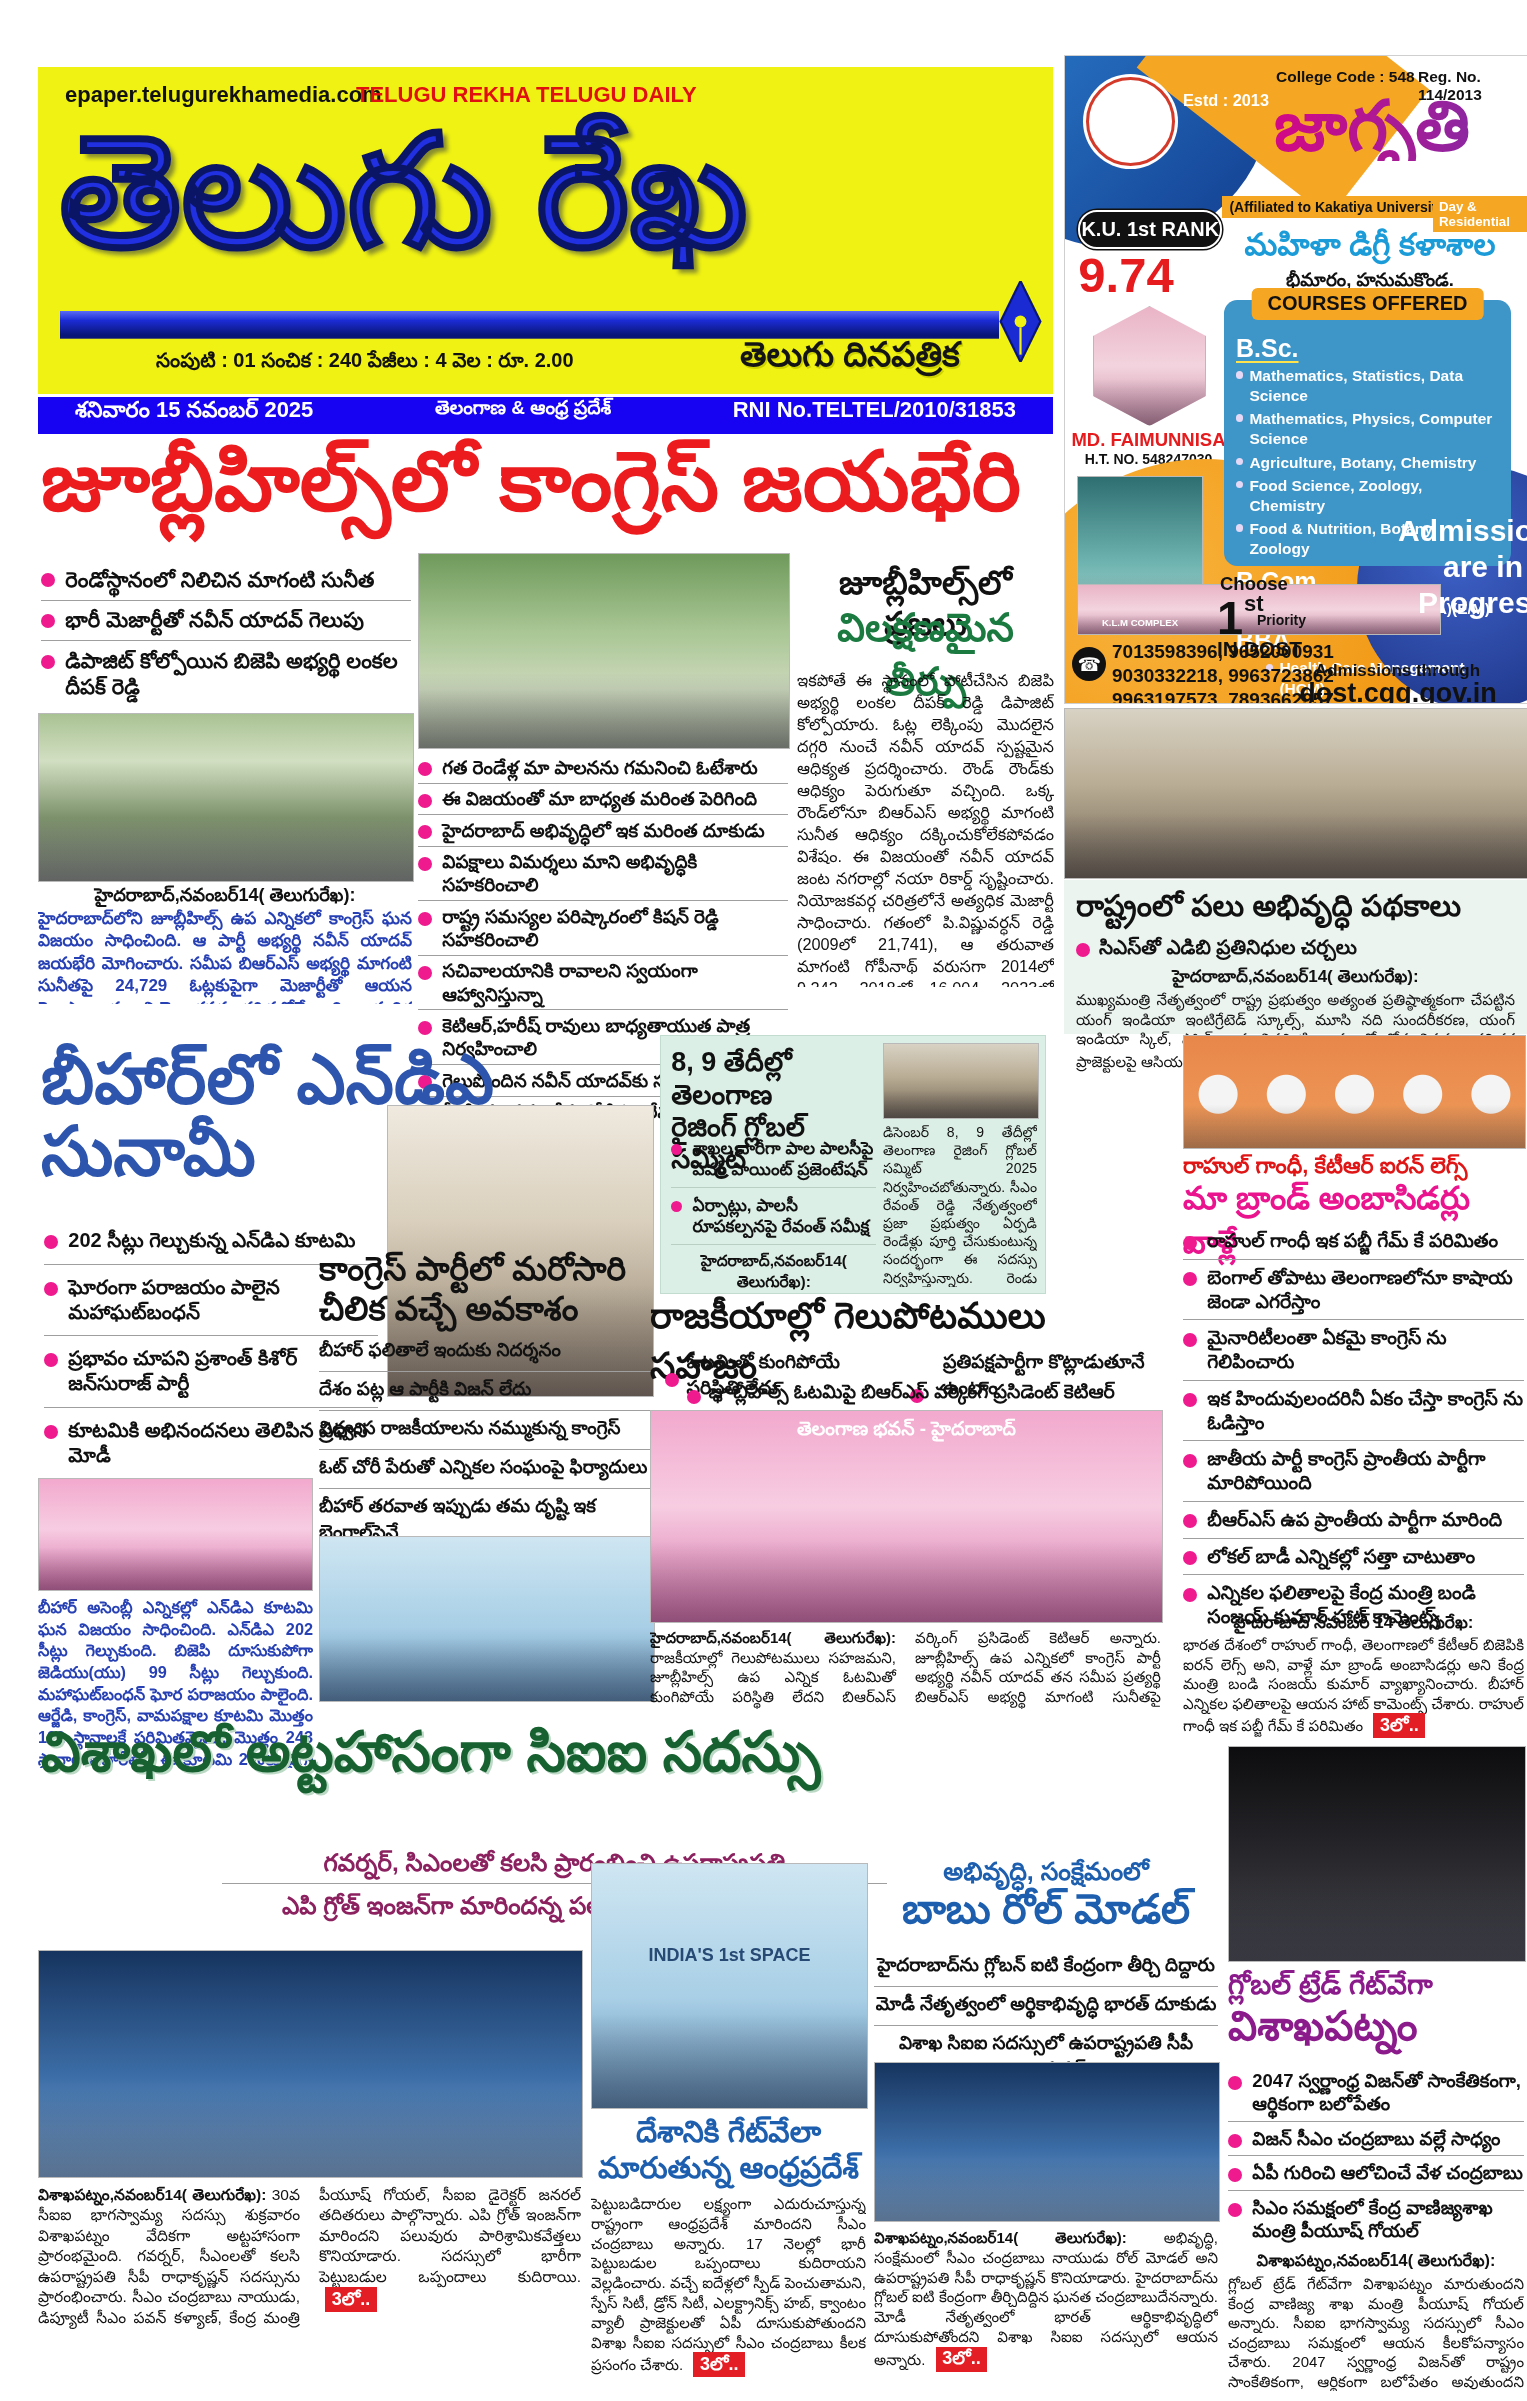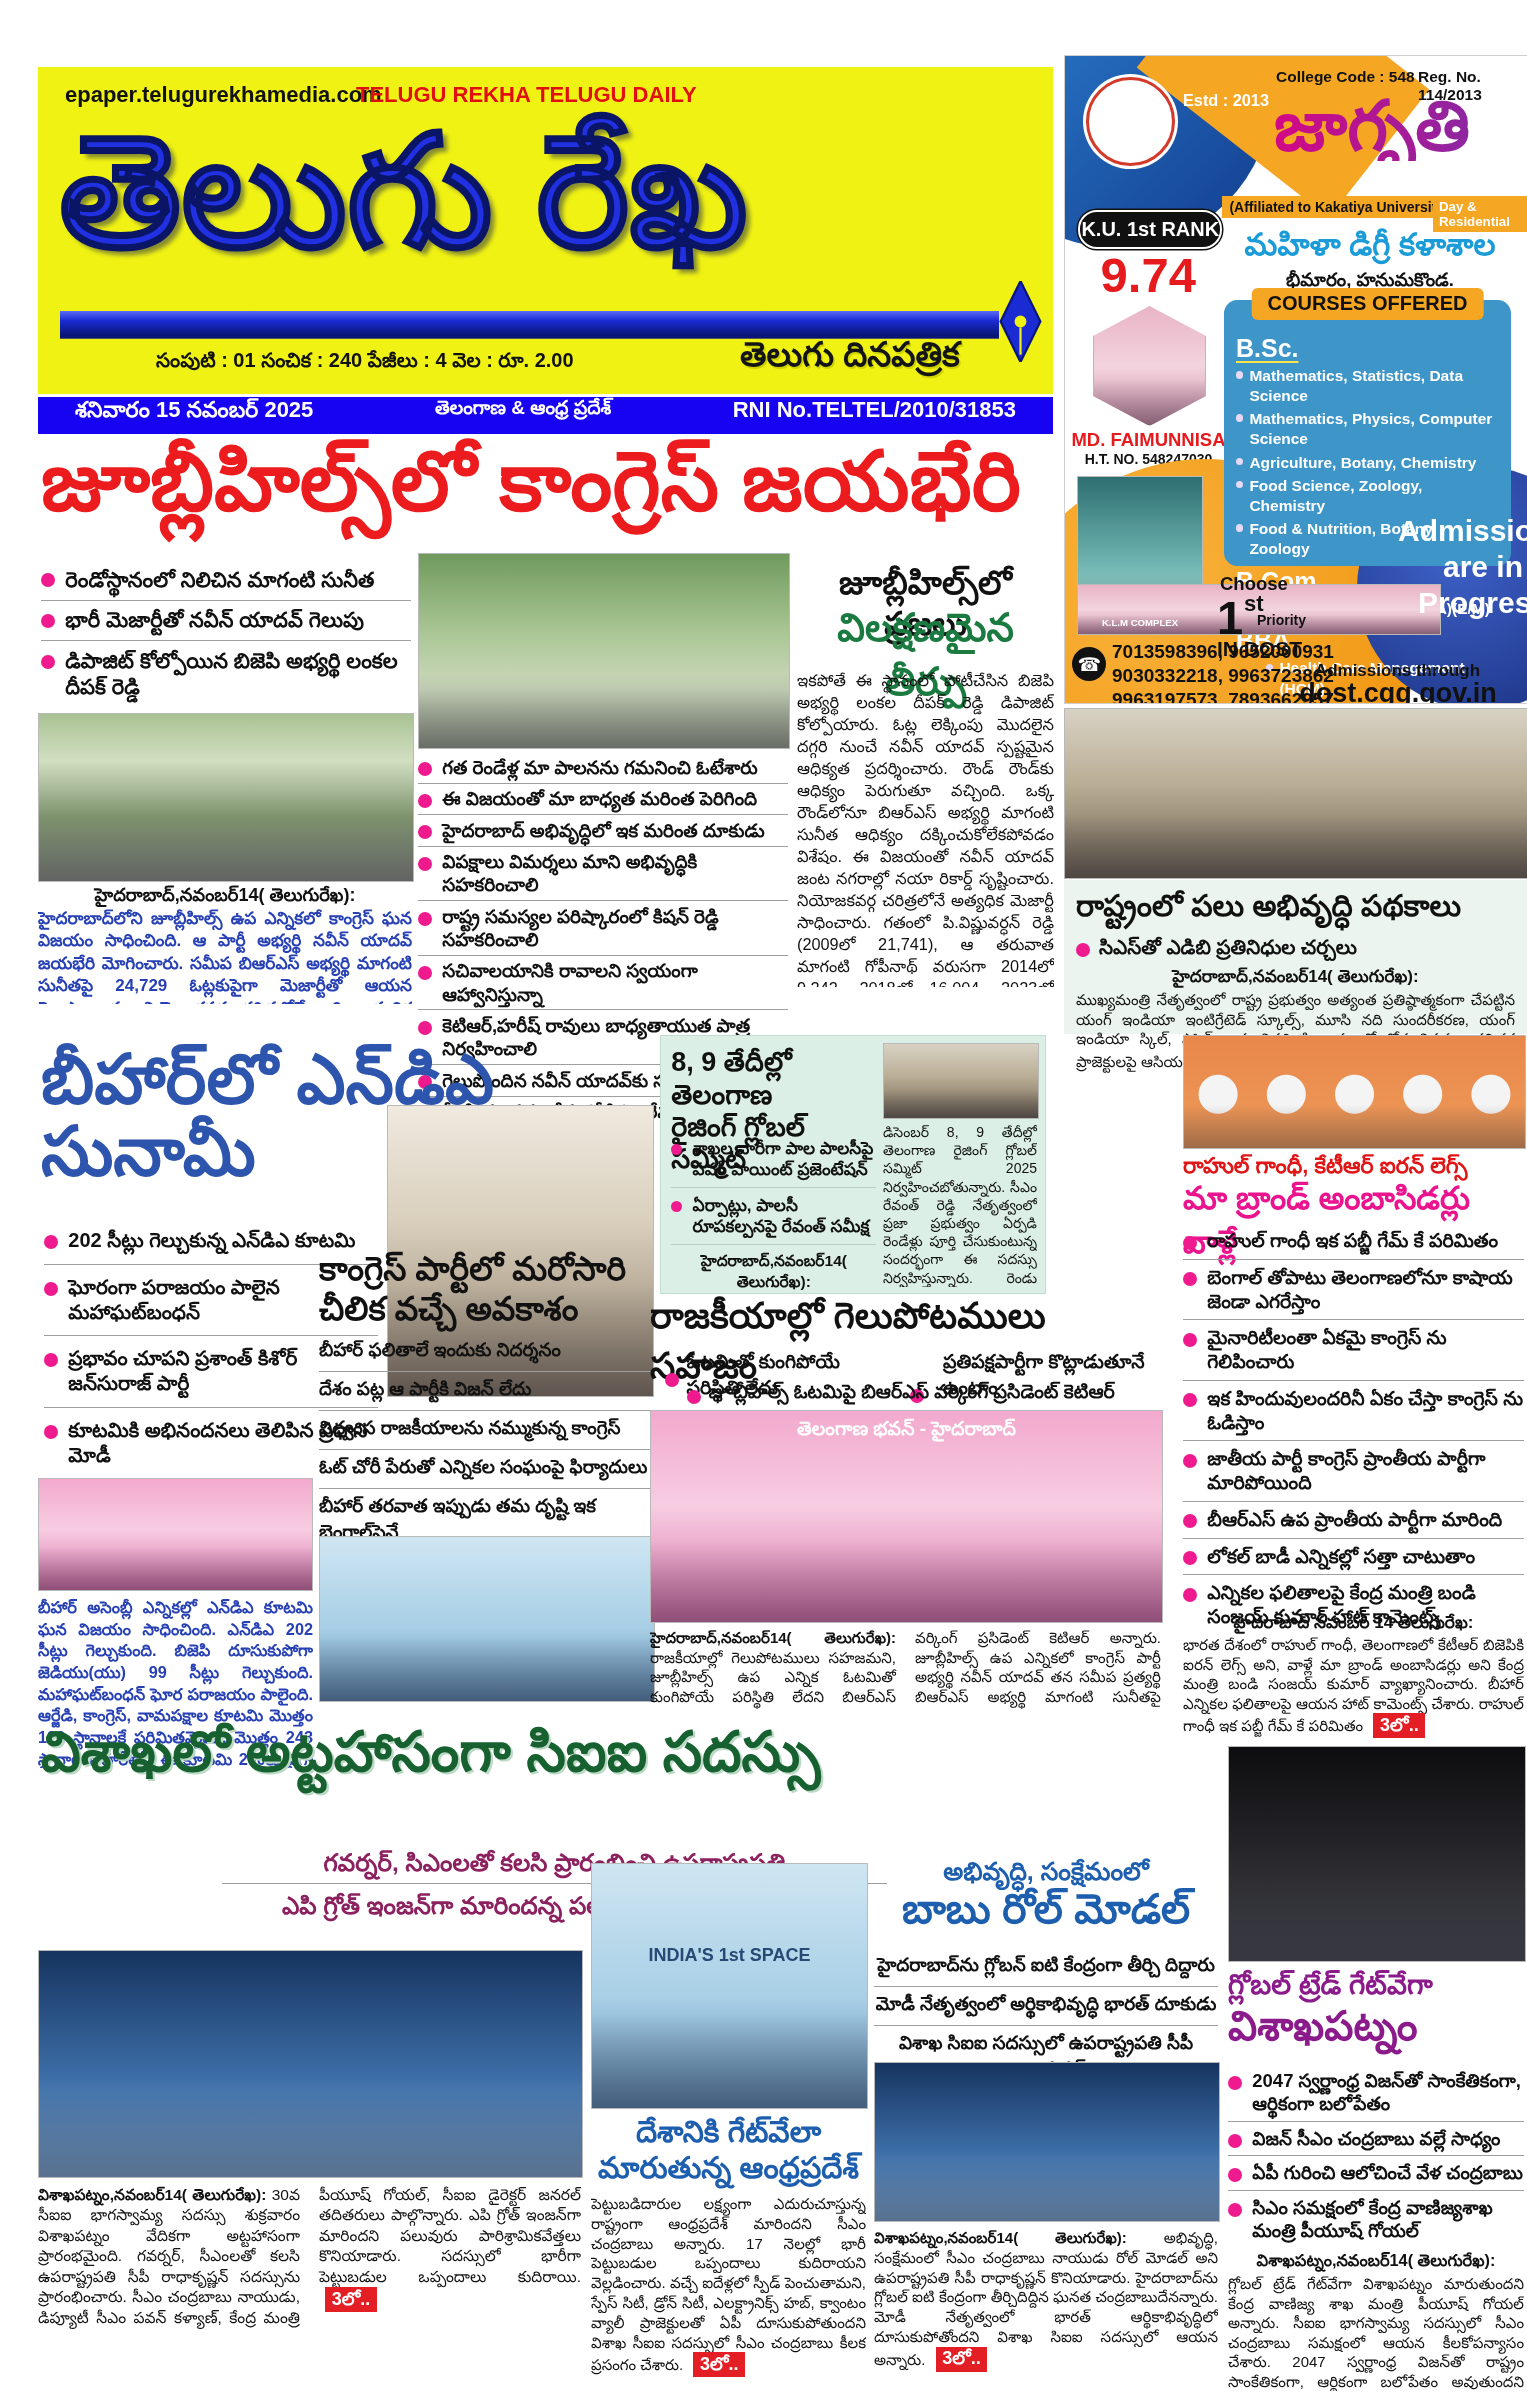--- a/index.html
+++ b/index.html
@@ -95,21 +95,21 @@
     <div class="abs b" style="left:353px;top:12px;font-size:15.5px">Reg. No. 114/2013</div>
     <div class="abs b" style="left:159px;top:35px;width:296px;text-align:center;font-size:70px;line-height:1;
          background:linear-gradient(90deg,#e5007e,#7b2ea8);-webkit-background-clip:text;background-clip:text;color:transparent">జాగృతి</div>
     <div class="abs b" style="left:157px;top:140px;padding:3px 7.4px;background:#f5a623;font-size:14px">(Affiliated to Kakatiya University)</div>
     <div class="abs b" style="left:368px;top:140px;padding:3px 6px;background:#f5a623;color:#fff;font-size:13.3px">Day &amp; Residential</div>
     <div class="abs b" style="left:157px;top:171px;width:296px;text-align:center;font-size:31px;color:#1b9cd8">మహిళా డిగ్రీ కళాశాల</div>
     <div class="abs b" style="left:157px;top:213px;width:296px;text-align:center;font-size:18.5px">భీమారం, హనుమకొండ.</div>
 
     <div class="abs b" style="left:13.3px;top:154px;width:140px;text-align:center;background:#111;color:#fff;
          border-radius:19px;padding:6px 0;font-size:20px;border:2.2px solid #fff;box-shadow:0 0 0 1.5px #111">K.U. 1st RANK</div>
-    <div class="abs b" style="left:13.3px;top:191px;width:140px;text-align:center;font-size:49px;color:#e51b1e">9.74</div>
+    <div class="abs b" style="left:13.3px;top:191px;width:140px;text-align:left;font-size:49px;color:#e51b1e">9.74</div>
     <div class="photo ph-rose" style="left:28px;top:250px;width:111px;height:118px;
          clip-path:polygon(50% 0,100% 25%,100% 75%,50% 100%,0 75%,0 25%)"></div>
     <div class="abs b" style="left:6px;top:373px;width:155px;text-align:center;font-size:18.5px;color:#e51b1e">MD. FAIMUNNISA</div>
     <div class="abs b" style="left:6px;top:395px;width:155px;text-align:center;font-size:14px">H.T. NO. 548247030</div>
 
     <div class="abs" style="left:-67px;top:403px;width:414px;height:414px;border-radius:50%;
          background:radial-gradient(circle at 35% 30%,#f8b33c,#ef8d04)"></div>
     <div class="abs" style="left:292px;top:410px;width:244px;height:244px;border-radius:50%;
          background:radial-gradient(circle at 40% 35%,#3f62c9,#182e7d)"></div>
 

